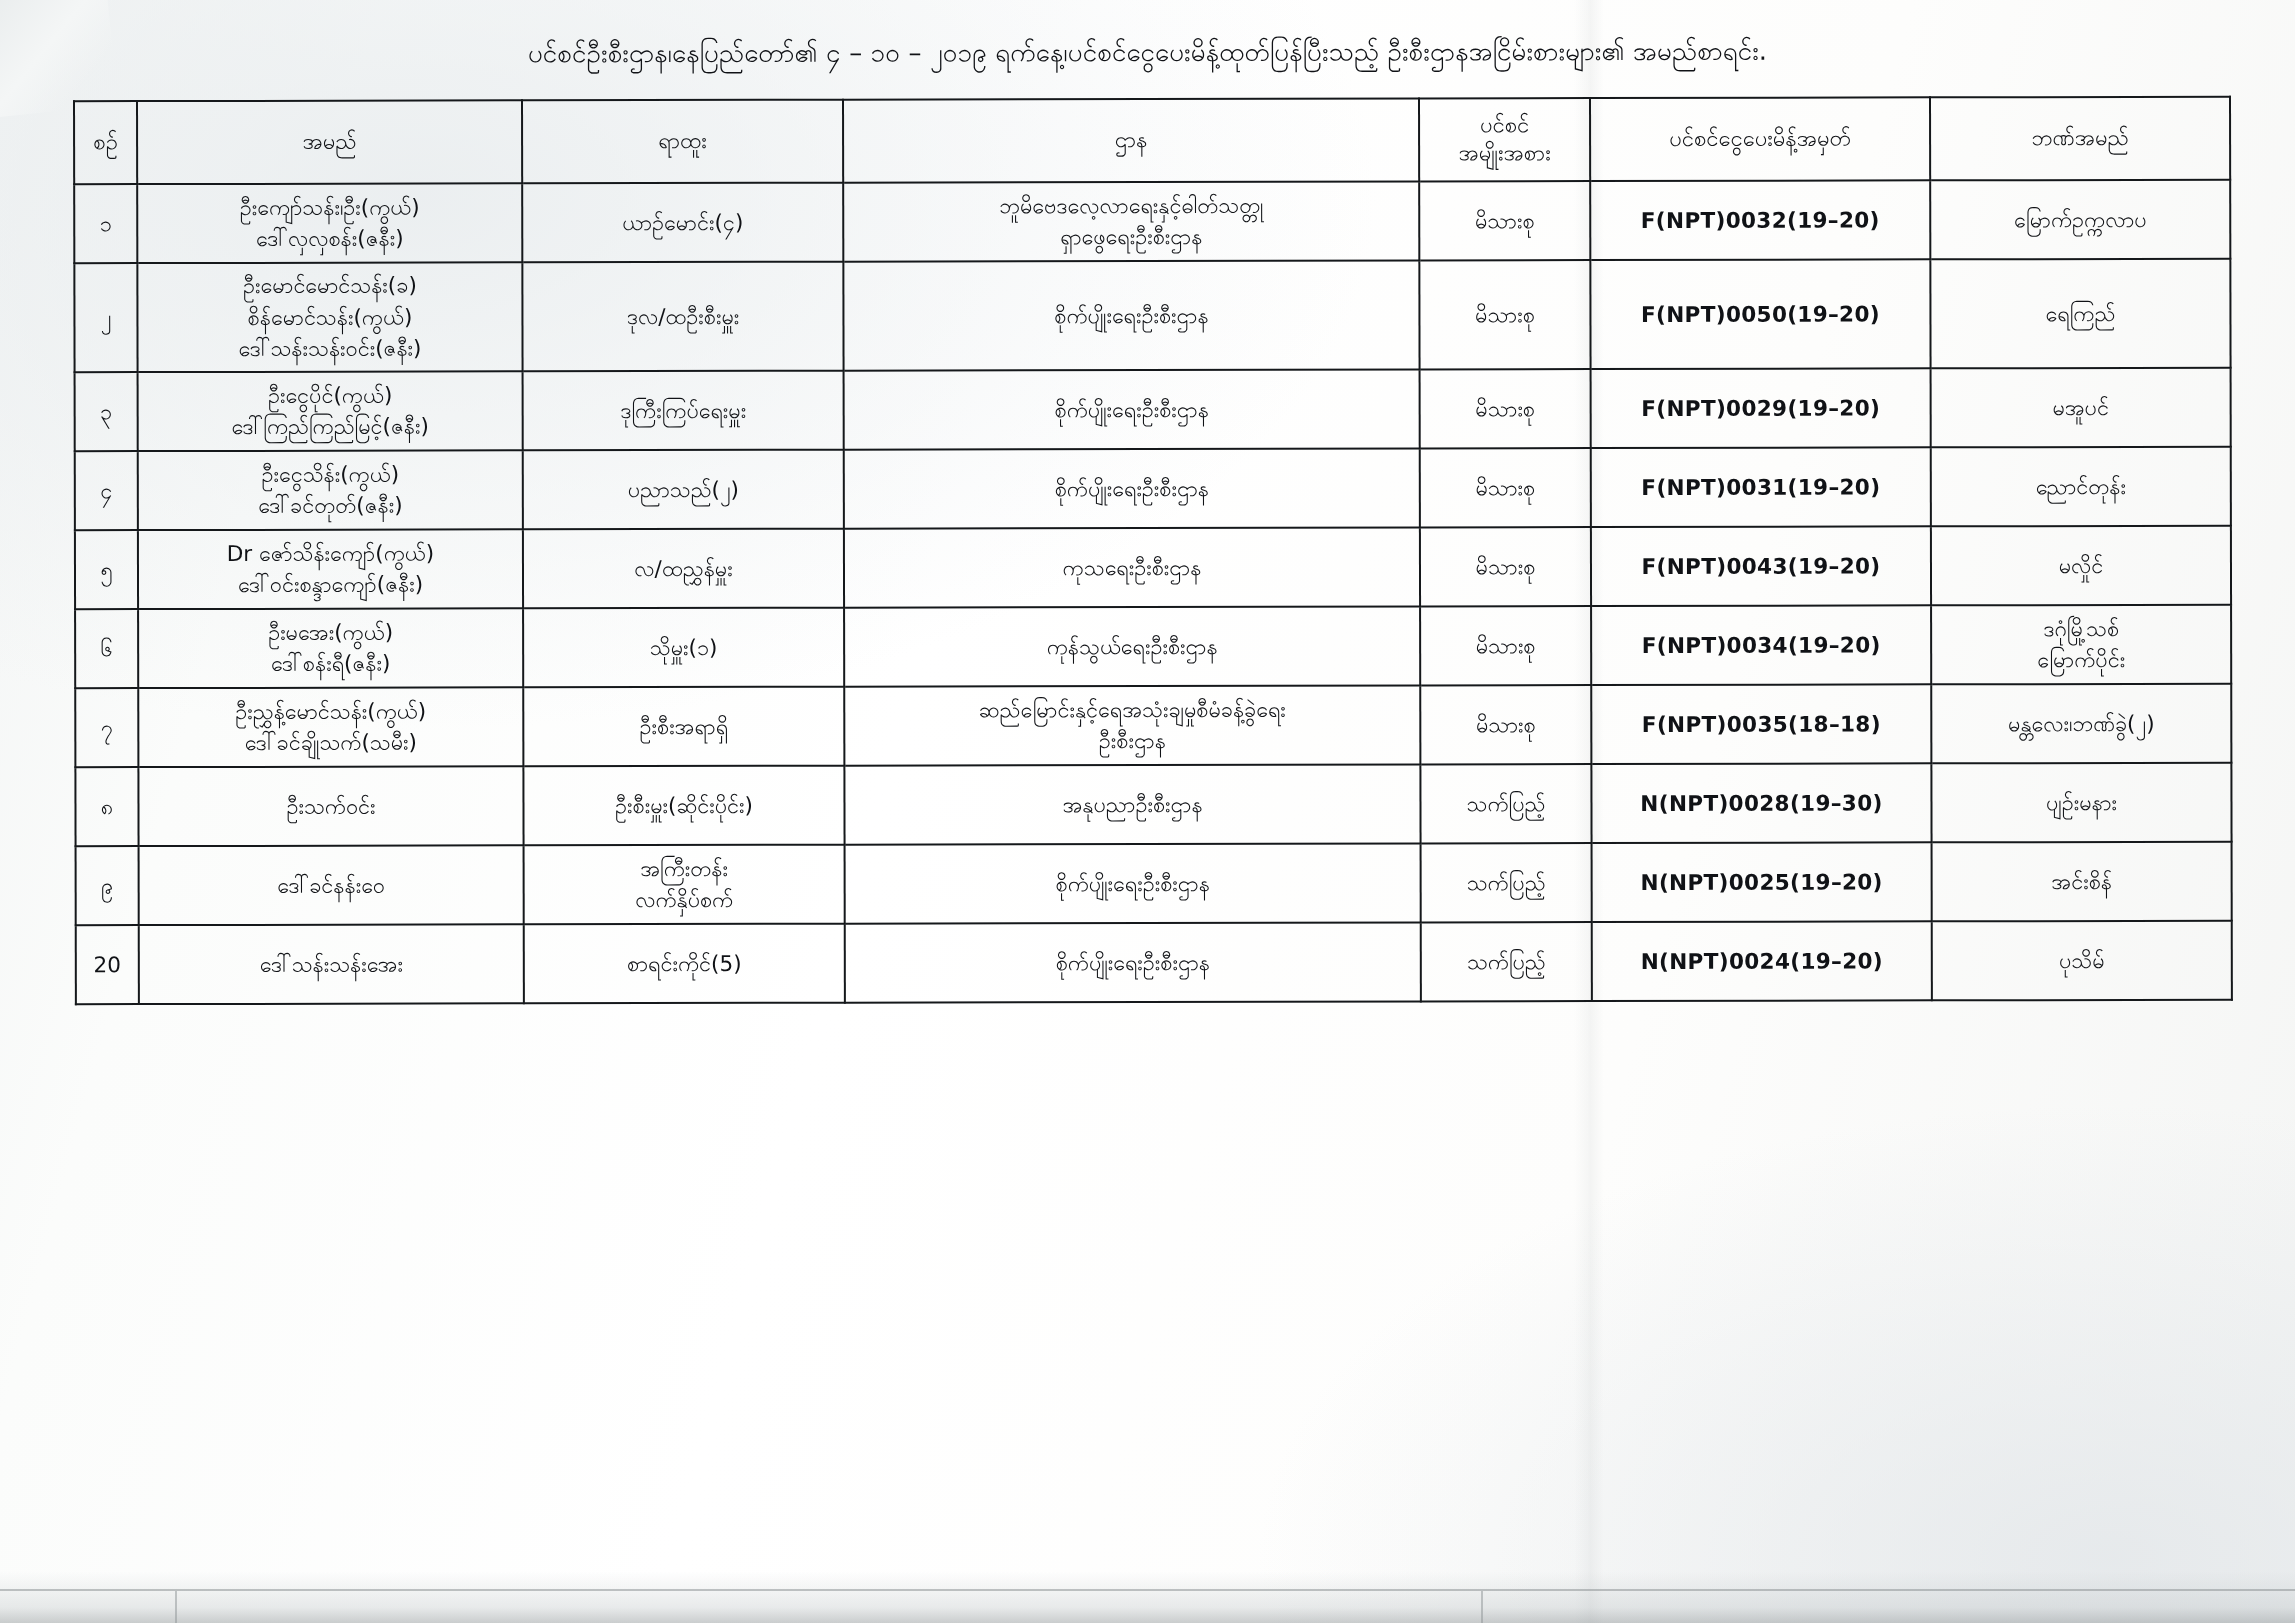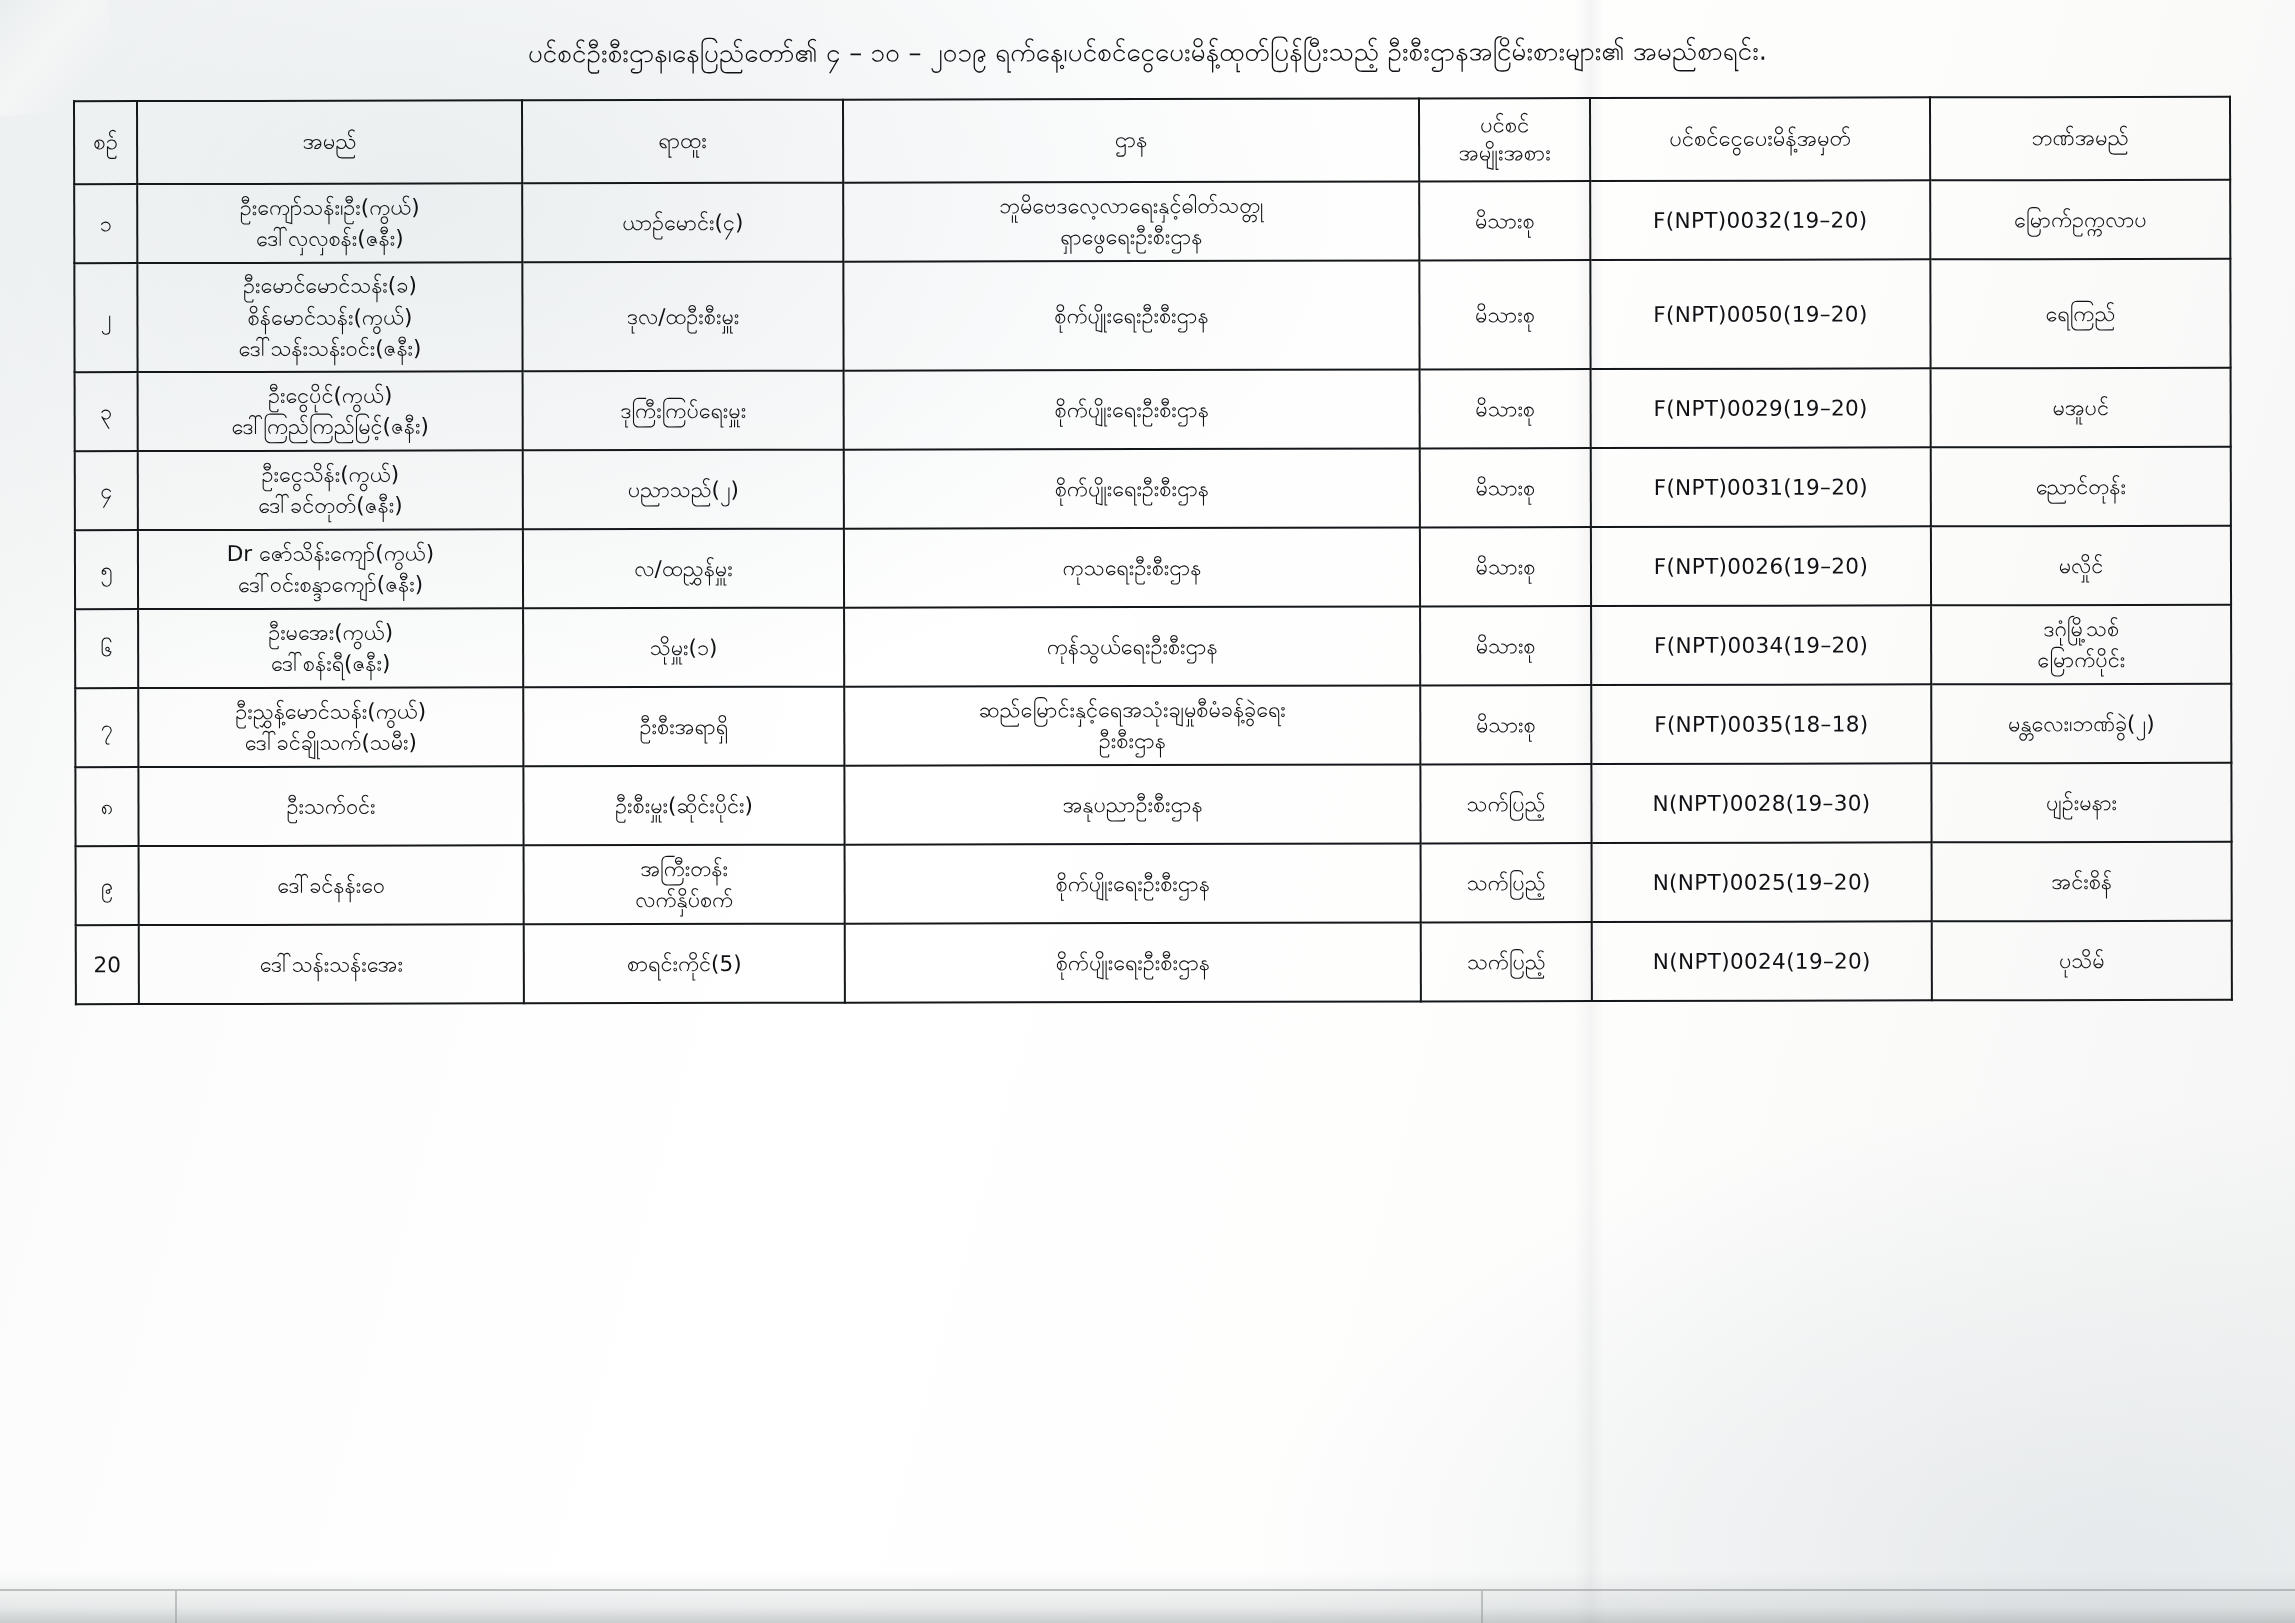--- a/index.html
+++ b/index.html
@@ -120,20 +120,21 @@
     font-size: 21.6px;
     line-height: 1.5;
   }
   td.cell-no {
     font-size: 21.6px;
   }
   td.cell-order {
     font-family: "DejaVu Sans", "Liberation Sans", sans-serif;
     font-size: 21.6px;
     letter-spacing: 0.3px;
+    font-weight: bold;
   }
   .multiline { white-space: pre-line; }
 
   tbody tr { height: 79px; }
 
   
   #table-wrap, #doc-title {
     transform: rotate(-0.12deg);
     transform-origin: 50% 0%;
   }
@@ -217,21 +218,21 @@
         <td class="cell-order">F(NPT)0031(19–20)</td>
         <td class="multiline">ညောင်တုန်း</td>
       </tr>
       <tr>
         <td class="cell-no">၅</td>
         <td class="cell-name multiline">Dr ဇော်သိန်းကျော်(ကွယ်)
 ဒေါ်ဝင်းစန္ဒာကျော်(ဇနီး)</td>
         <td class="multiline">လ/ထညွှန်မှူး</td>
         <td class="multiline">ကုသရေးဦးစီးဌာန</td>
         <td class="multiline">မိသားစု</td>
-        <td class="cell-order">F(NPT)0026(19–20)</td>
+        <td class="cell-order">F(NPT)0043(19–20)</td>
         <td class="multiline">မလှိုင်</td>
       </tr>
       <tr>
         <td class="cell-no">၆</td>
         <td class="cell-name multiline">ဦးမအေး(ကွယ်)
 ဒေါ်စန်းရီ(ဇနီး)</td>
         <td class="multiline">သိုမှူး(၁)</td>
         <td class="multiline">ကုန်သွယ်ရေးဦးစီးဌာန</td>
         <td class="multiline">မိသားစု</td>
         <td class="cell-order">F(NPT)0034(19–20)</td>

